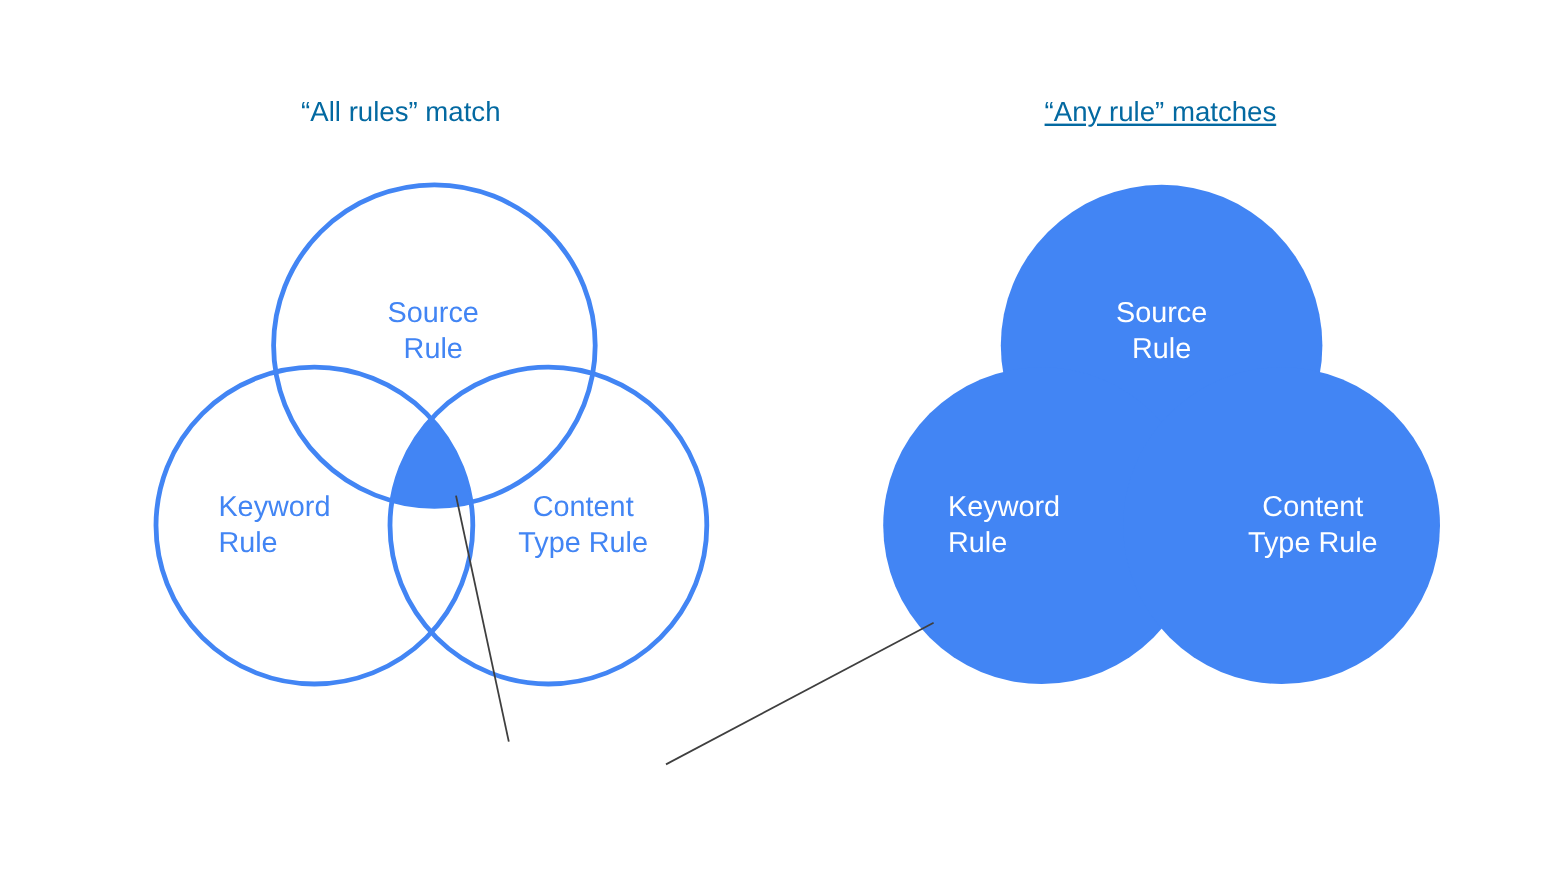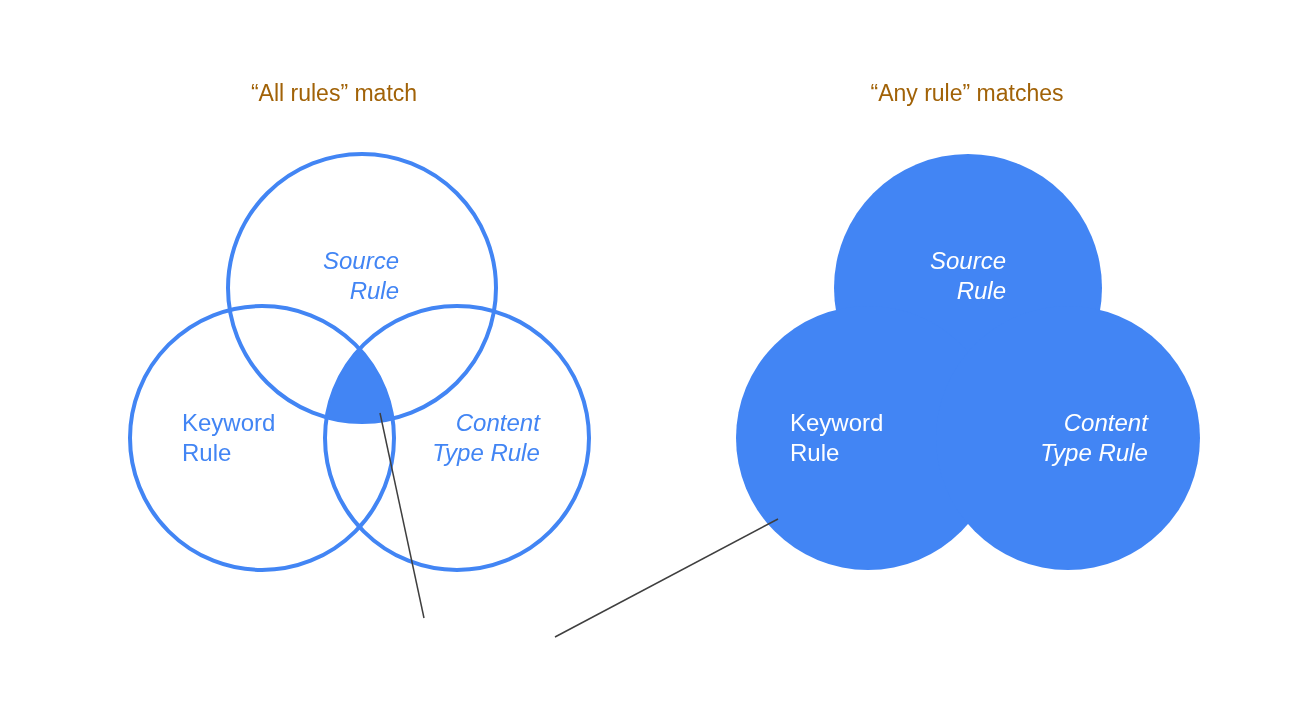--- a/index.html
+++ b/index.html
@@ -22,33 +22,32 @@
     width: 1299px;
     height: 724px;
   }
   .txt {
     position: absolute;
     white-space: pre-line;
     line-height: 30px;
   }
   .diagram-title {
     font-size: 23px;
-    color: #a16207;
+    color: #0369a1;
     transform: translateX(-50%);
     text-align: right;
   }
   .circle-label {
     font-size: 24px;
   }
   .blue-label { color: #4285f4; }
   .white-label { color: #ffffff; }
   .centered {
     transform: translateX(-50%);
-    text-align: right;
-    font-style: italic;
+    text-align: center;
   }
   .annotation-label {
     font-size: 23px;
     color: #1c1c1c;
   }
 </style>
 </head>
 <body>
 
 <div class="stage">
@@ -71,21 +70,21 @@
 
     <circle cx="968" cy="288" r="134" fill="#4285F4"></circle>
     <circle cx="868" cy="438" r="132" fill="#4285F4"></circle>
     <circle cx="1068" cy="438" r="132" fill="#4285F4"></circle>
 
     <line x1="380" y1="413" x2="424" y2="618" stroke-width="1.5" stroke="#3F3F3F"></line>
     <line x1="555" y1="637" x2="778" y2="519" stroke-width="1.5" stroke="#3F3F3F"></line>
   </svg>
 
   <div class="txt diagram-title" style="left:334px; top:78px;">“All rules” match</div>
-  <div class="txt diagram-title" style="left:967px; top:78px;">“Any rule” matches</div>
+  <div class="txt diagram-title" style="left:967px; top:78px;text-decoration:underline;">“Any rule” matches</div>
 
   <div class="txt circle-label blue-label centered" style="left:361px; top:246px;">Source
 Rule</div>
   <div class="txt circle-label blue-label" style="left:182px; top:408px;">Keyword
 Rule</div>
   <div class="txt circle-label blue-label centered" style="left:486px; top:408px;">Content
 Type Rule</div>
 
   <div class="txt circle-label white-label centered" style="left:968px; top:246px;">Source
 Rule</div>

